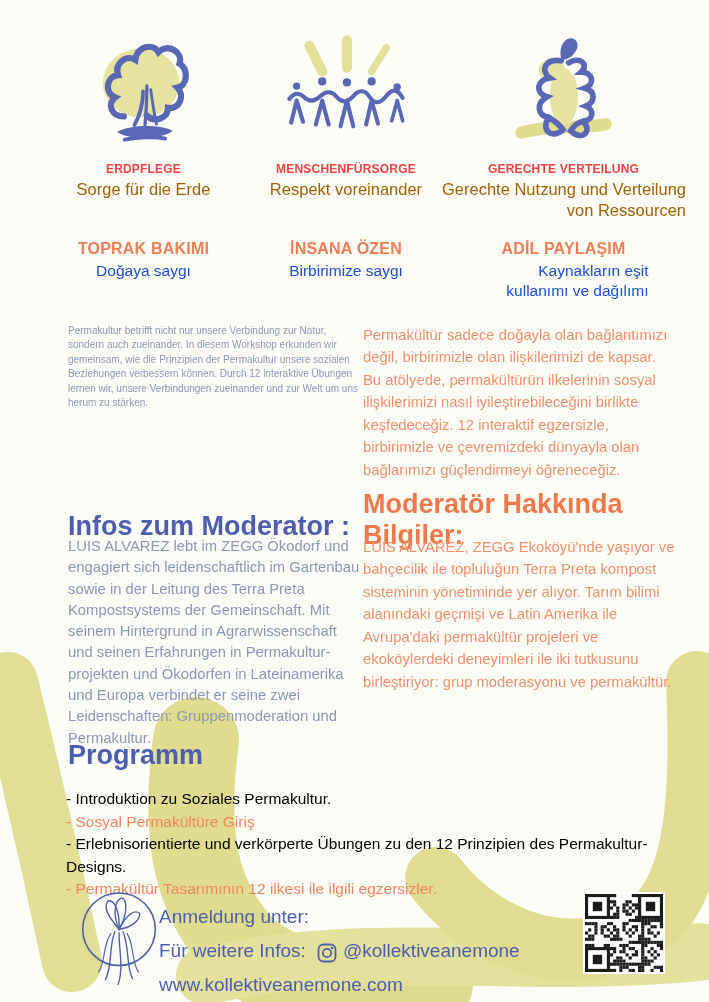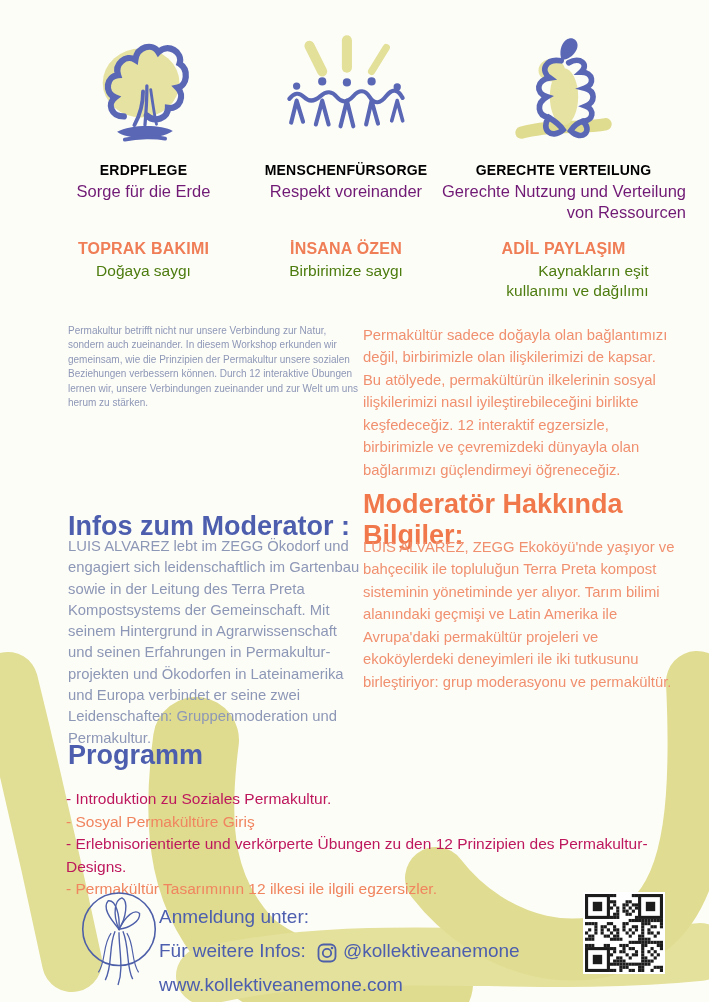--- a/index.html
+++ b/index.html
@@ -11,42 +11,42 @@
   .bg-strokes { position:absolute; left:0; top:0; z-index:0; }
   .layer { position:absolute; z-index:1; }
 
   
   .pillars-row { left:36px; top:26px; width:650px; display:flex; }
   .pillar-col { display:flex; flex-direction:column; align-items:center; text-align:center; }
   .col-1 { width:215px; }
   .col-2 { width:190px; }
   .col-3 { width:245px;text-align:right; }
   .icon-box { height:132px; display:flex; align-items:center; justify-content:center; }
-  .pillar-title-de { color:#000000; font-size:14px; font-weight:700; letter-spacing:.2px; margin-top:4px; }
-  .pillar-sub-de   { color:#701a75; font-size:16.5px; line-height:1.25; margin-top:3px; }
+  .pillar-title-de { color:#ef4444; font-size:12px; font-weight:700; letter-spacing:.2px; margin-top:4px; }
+  .pillar-sub-de   { color:#a16207; font-size:16.5px; line-height:1.25; margin-top:3px; }
   .tr-row { left:36px; top:240px; width:650px; display:flex; }
   .pillar-title-tr { color:#ef7d55; font-size:16px; font-weight:700; letter-spacing:.2px; }
-  .pillar-sub-tr   { color:#4d7c0f; font-size:15.5px; line-height:1.3; margin-top:3px; }
+  .pillar-sub-tr   { color:#1d4ed8; font-size:15.5px; line-height:1.3; margin-top:3px; }
 
   
   .intro-de { left:68px;  top:324px; width:294px; color:#8d97b6; font-size:10px; line-height:1.44; }
   .intro-tr { left:363px; top:324px; width:312px; color:#f0906f; font-size:14.8px; line-height:1.52; }
 
   
   .head-de { color:#4c5ead; font-size:27px; font-weight:700; }
   .head-tr { color:#f0784a; font-size:27px; font-weight:700; }
   .mod-head-de { left:68px;  top:511px; }
   .mod-head-tr { left:363px; top:489px; }
   .mod-text-de { left:68px;  top:536px; width:296px; color:#8d97b6; font-size:14.8px; line-height:1.44; }
   .mod-text-tr { left:363px; top:536px; width:314px; color:#f0906f; font-size:14.8px; line-height:1.52; }
 
   
   .prog-head { left:68px; top:740px; }
   .prog-list { left:66px; top:788px; width:620px; font-size:15.5px; line-height:22.6px; }
-  .prog-item-de { color:#be185d; }
+  .prog-item-de { color:#000000; }
   .prog-item-tr { color:#f0855f; }
 
   
   .logo-box { left:70px; top:886px; }
   .footer-text { left:159px; top:896px; color:#4c5ead; font-size:19px; line-height:26px; }
   .f-row { display:flex; align-items:center;margin-top:8px; }
   .f-label { display:inline-block; width:158px; }
   .ig { display:inline-flex; margin-right:6px; position:relative; top:2px; }
   .qr { left:583px; top:892px; width:82px; height:82px; background:#fff; padding:2px; }
 </style>

